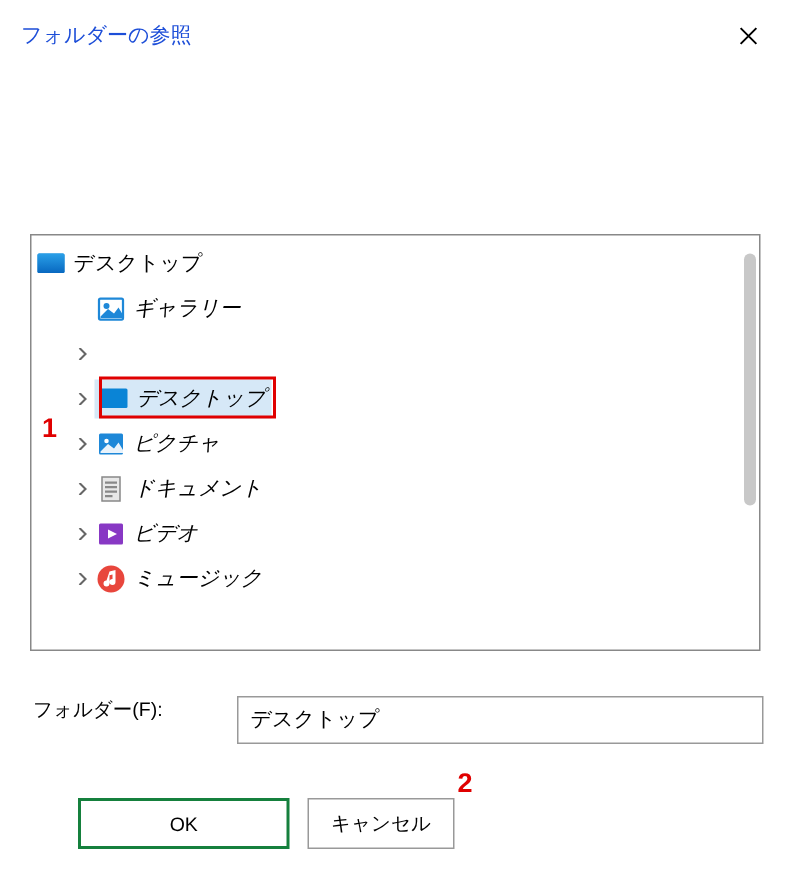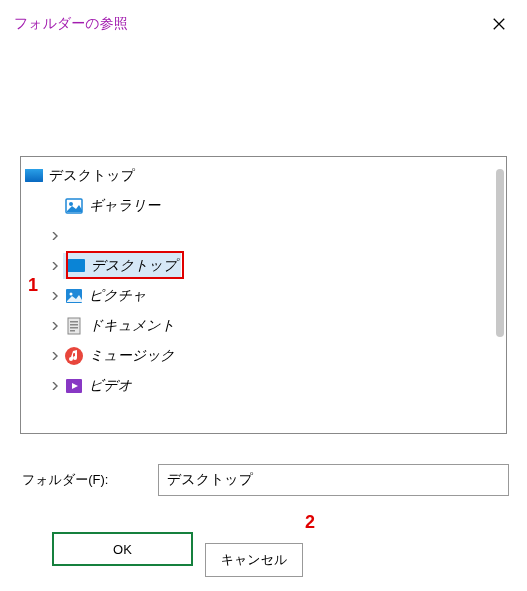--- a/index.html
+++ b/index.html
@@ -10,21 +10,21 @@
       width: 527px;
       height: 591px;
       position: relative;
     }
     .titlebar {
       display: flex;
       justify-content: space-between;
       align-items: center;
       padding: 10px 14px 8px 14px;
     }
-    .title { font-size: 14px; color: #a21caf; }
+    .title { font-size: 14px; color: #1d4ed8; }
     .close-btn {
       width: 28px; height: 28px;
       display: flex; align-items: center; justify-content: center;
       cursor: pointer;
     }
     .close-btn svg { width: 14px; height: 14px; }
     .tree-container {
       margin: 110px 20px 0 20px;
       border: 1px solid #888;
       height: 278px;
@@ -95,21 +95,21 @@
     }
     .scrollbar {
       position: absolute;
       right: 2px; top: 12px;
       width: 8px; height: 168px;
       background: #c8c8c8;
       border-radius: 4px;
     }
     .folder-field-row {
       display: flex;
-      align-items: center;
+      align-items: flex-start;
       margin: 30px 18px 0 22px;
     }
     .folder-label {
       font-size: 13px;
       width: 136px;
     }
     .folder-input {
       flex: 1;
       border: 1px solid #999;
       height: 32px;
@@ -129,21 +129,21 @@
       height: 34px;
       font-size: 13px;
       font-family: inherit;
       cursor: pointer;
       display: flex;
       align-items: center;
       justify-content: center;
     }
     .btn-new { width: 208px; }
     .btn-ok { width: 141px; border: 2px solid #15803d; }
-    .btn-cancel { width: 98px; margin-top: 11px; }
+    .btn-cancel { width: 98px; }
     .spacer-btn { width: 18px; }
   </style>
 </head>
 <body>
 
 <div class="titlebar">
   <div class="title">フォルダーの参照</div>
   <div class="close-btn">
     <svg viewBox="0 0 16 16">
         <path d="M2 2 L14 14 M14 2 L2 14" stroke="#000" stroke-width="1.5" fill="none"></path>
@@ -245,40 +245,40 @@
     </div>
 
     <div class="tree-row child-row">
       <span class="expander">
         <svg width="8" height="8" viewBox="0 0 8 8">
             <path d="M2 0 L6 4 L2 8" stroke="#666" stroke-width="1.4" fill="none"></path>
           </svg>
       </span>
       <span class="icon">
         <svg viewBox="0 0 20 20">
+            <rect x="2" y="3" width="16" height="14" rx="1" fill="#8838c4"></rect>
+            <path d="M8 7 L14 10 L8 13 Z" fill="#fff"></path>
+          </svg>
+      </span>
+      <span class="tree-label">ビデオ</span>
+    </div>
+
+    <div class="tree-row child-row">
+      <span class="expander">
+        <svg width="8" height="8" viewBox="0 0 8 8">
+            <path d="M2 0 L6 4 L2 8" stroke="#666" stroke-width="1.4" fill="none"></path>
+          </svg>
+      </span>
+      <span class="icon">
+        <svg viewBox="0 0 20 20">
             <circle cx="10" cy="10" r="9" fill="#e8463c"></circle>
             <path d="M9 5 L13 4 L13 12 A2 2 0 1 1 11 10 L11 7 L9 7.5 L9 13 A2 2 0 1 1 7 11 Z" fill="#fff"></path>
           </svg>
       </span>
       <span class="tree-label">ミュージック</span>
-    </div>
-
-    <div class="tree-row child-row">
-      <span class="expander">
-        <svg width="8" height="8" viewBox="0 0 8 8">
-            <path d="M2 0 L6 4 L2 8" stroke="#666" stroke-width="1.4" fill="none"></path>
-          </svg>
-      </span>
-      <span class="icon">
-        <svg viewBox="0 0 20 20">
-            <rect x="2" y="3" width="16" height="14" rx="1" fill="#8838c4"></rect>
-            <path d="M8 7 L14 10 L8 13 Z" fill="#fff"></path>
-          </svg>
-      </span>
-      <span class="tree-label">ビデオ</span>
     </div>
   </div>
   <div class="scrollbar"></div>
 </div>
 
 <div class="annotation-1">1</div>
 
 <div class="folder-field-row">
   <span class="folder-label">フォルダー(F):</span>
   <input class="folder-input" value="デスクトップ" style="">

